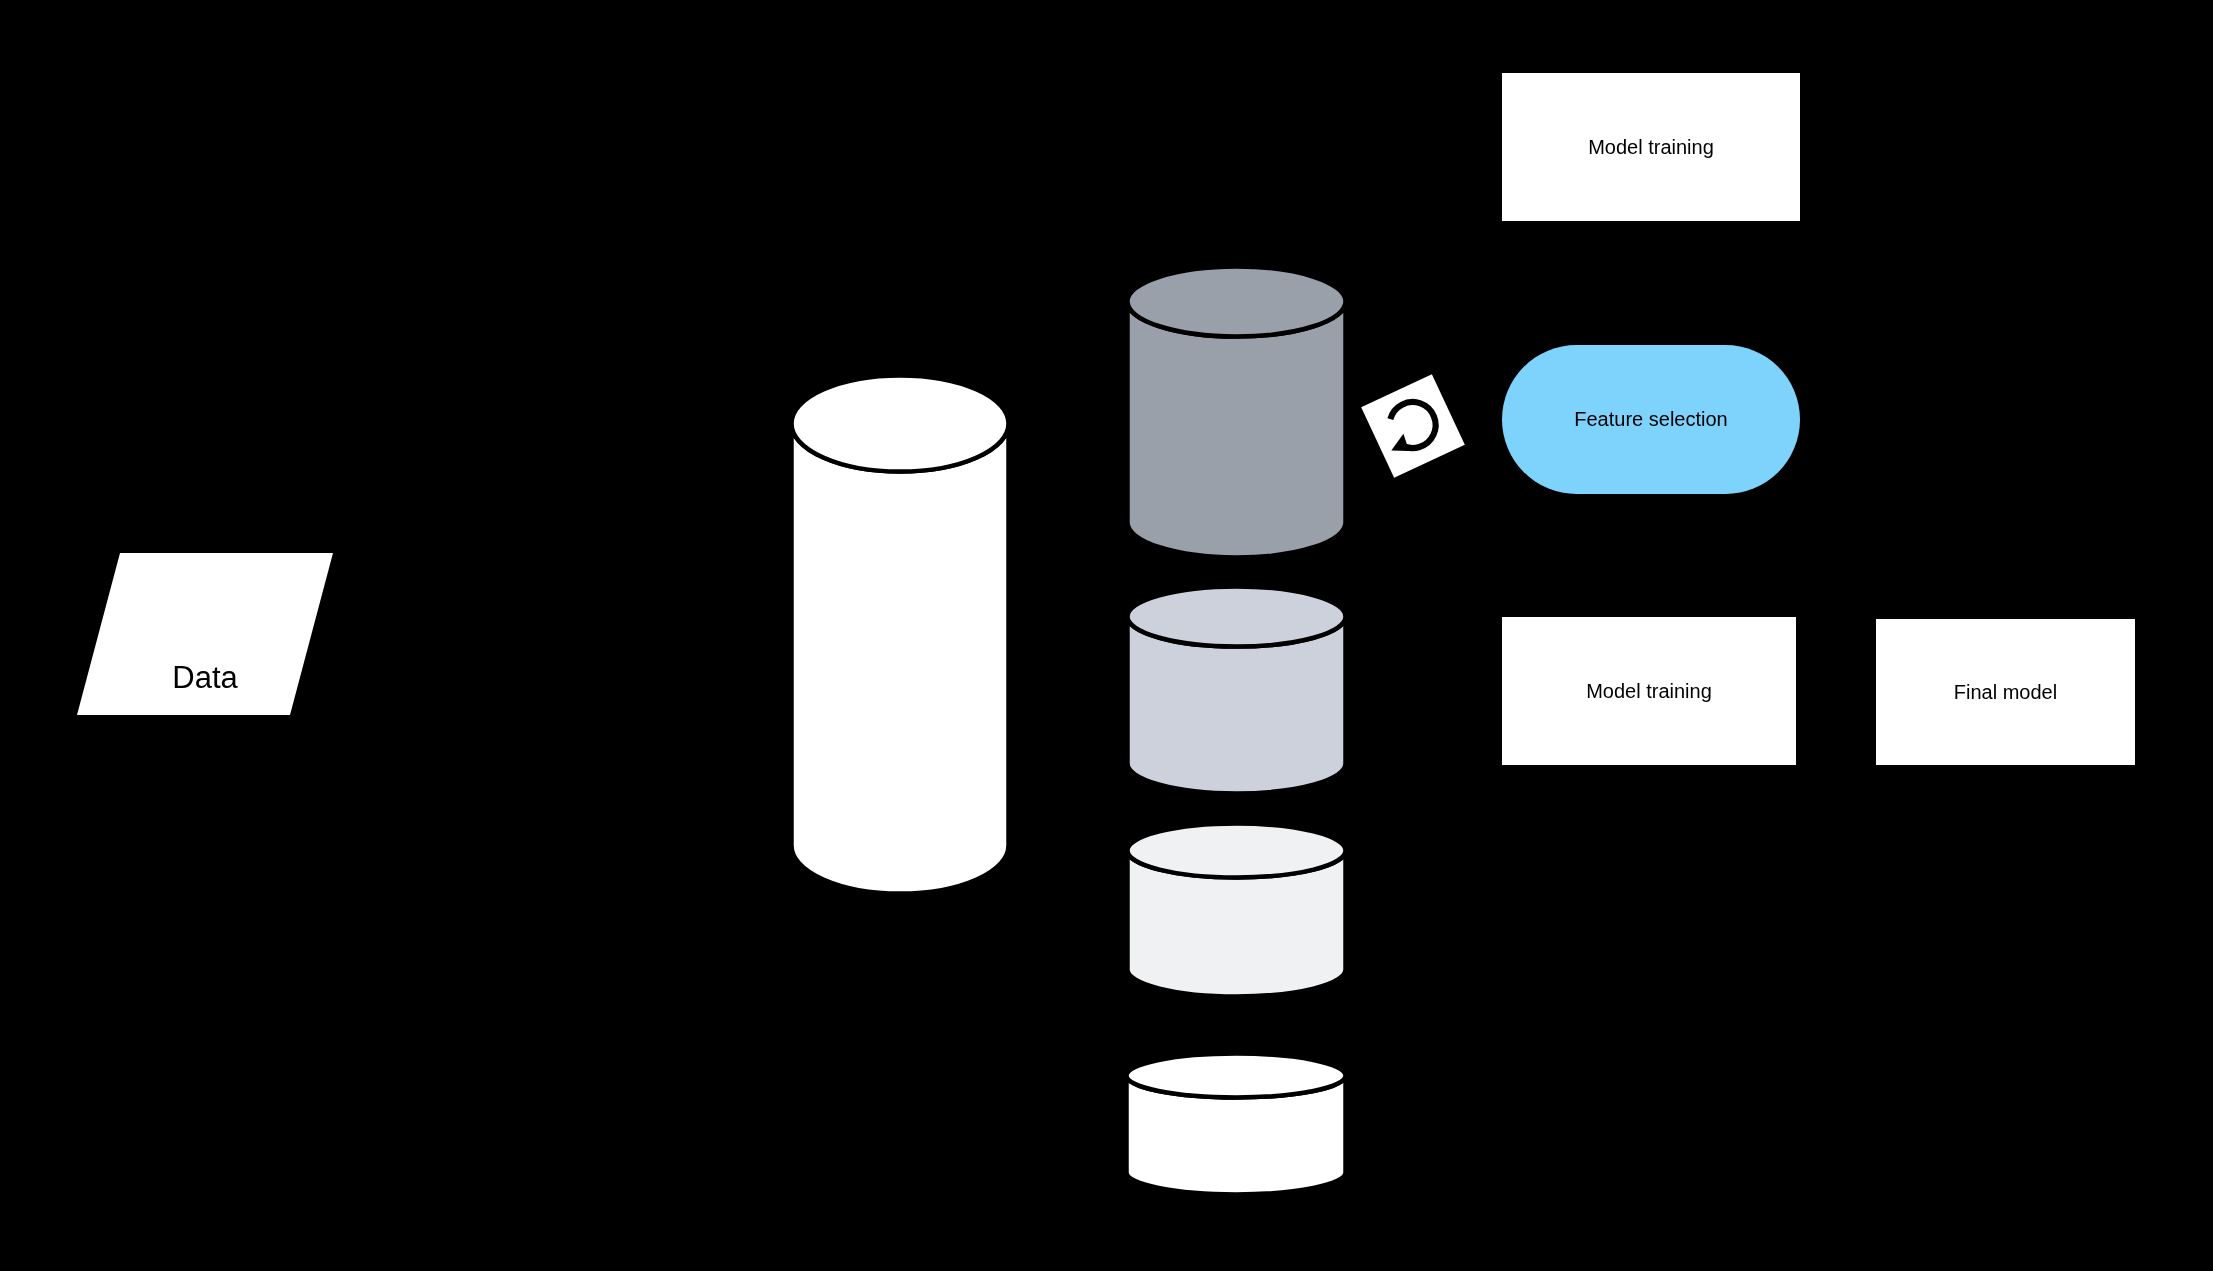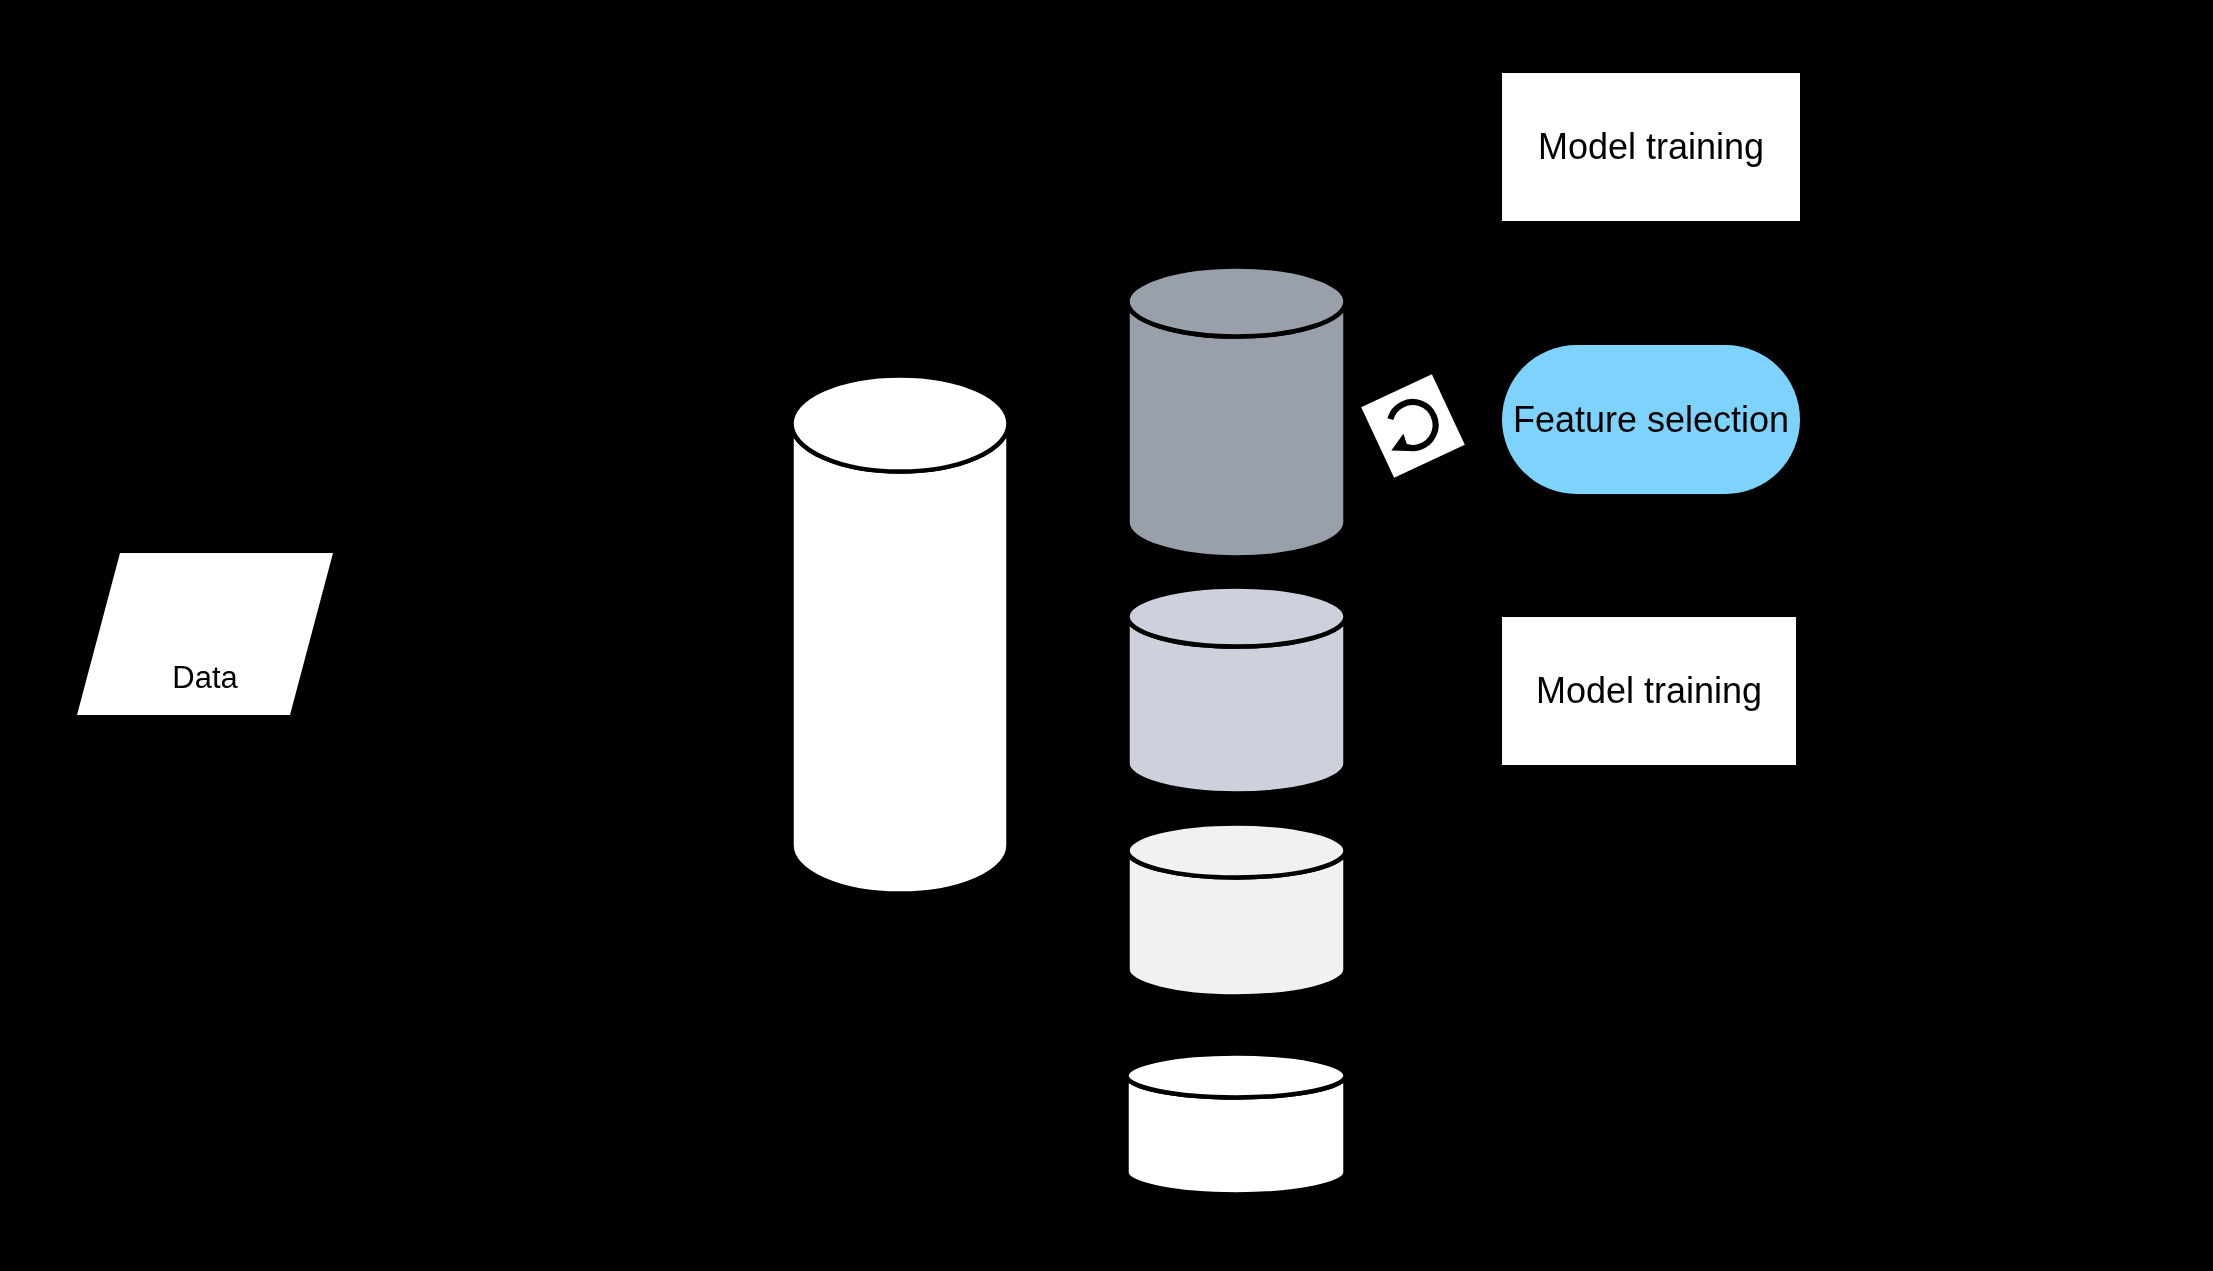--- a/index.html
+++ b/index.html
@@ -17,21 +17,21 @@
   }
   .node {
     position: absolute;
     box-sizing: border-box;
     color: #000000;
   }
   .rect-node {
     display: flex;
     align-items: center;
     justify-content: center;
-    font-size: 36px;
+    font-size: 20px;
     text-align: center;
   }
   .stadium {
     border-radius: 75px;
   }
   .parallelogram-label {
     position: absolute;
     left: 0;
     top: 50%;
     width: 100%;
@@ -125,20 +125,23 @@
   </div>
 
   <div class="node rect-node stadium" style="left: 1502px; top: 345px; width: 298px; height: 149px; background: #7dd3fc;">
     <span>Feature selection</span>
   </div>
 
   <div class="node rect-node" style="left: 1502px; top: 617px; width: 294px; height: 148px; background: rgb(255, 255, 255);">
     <span>Model training</span>
   </div>
 
+  <div class="node rect-node" style="left: 1876px; top: 619px; width: 259px; height: 146px; background: rgb(255, 255, 255);">
+    <span>Final model</span>
+  </div>
 
   <div class="loop-square" style="left: 1374px; top: 387px; width: 78px; height: 78px; background: rgb(255, 255, 255);">
     <svg viewBox="0 0 78 78" width="78" height="78">
       <path d="M 21.4,23.2 A 23,23 0 1 1 20.2,51.2" fill="none" stroke="#000000" stroke-width="6.2" stroke-linecap="butt"></path>
       <polygon points="9,52 27,42 25,60" fill="#000000"></polygon>
     </svg>
   </div>
 
 </div>
 

